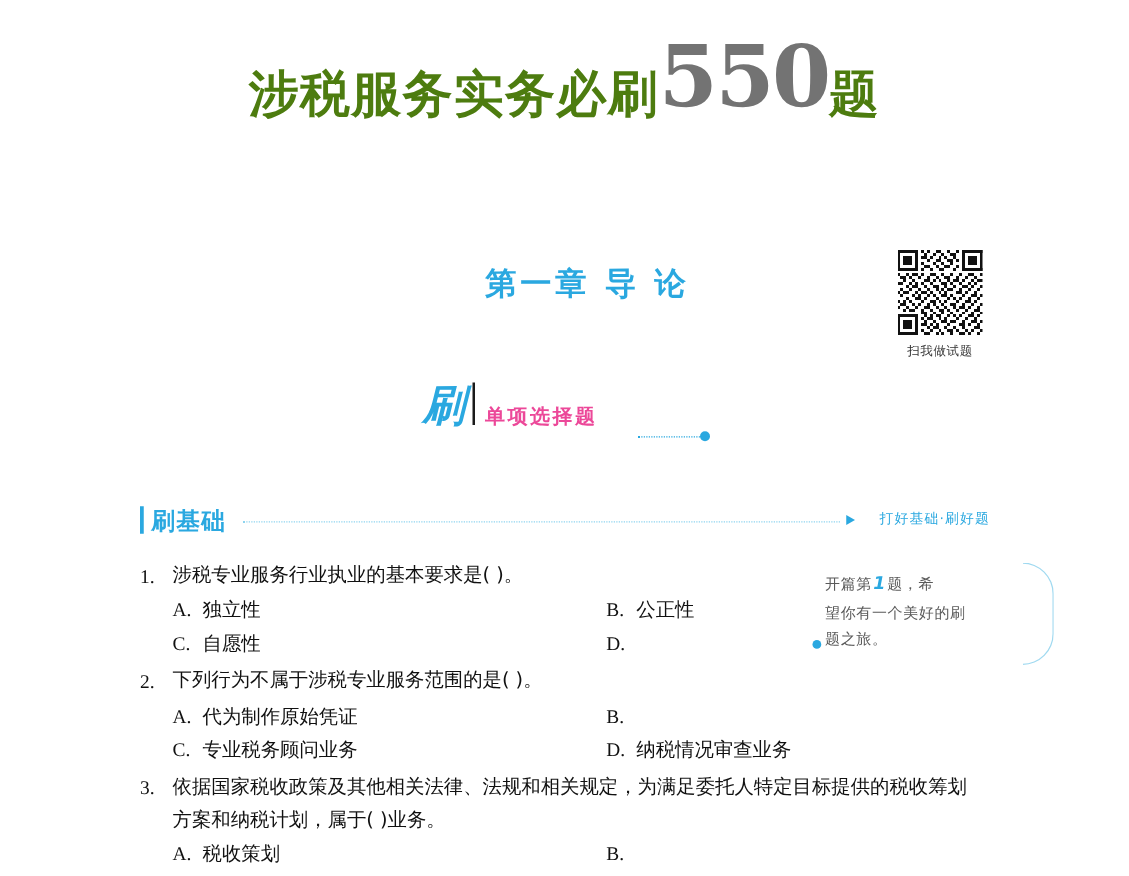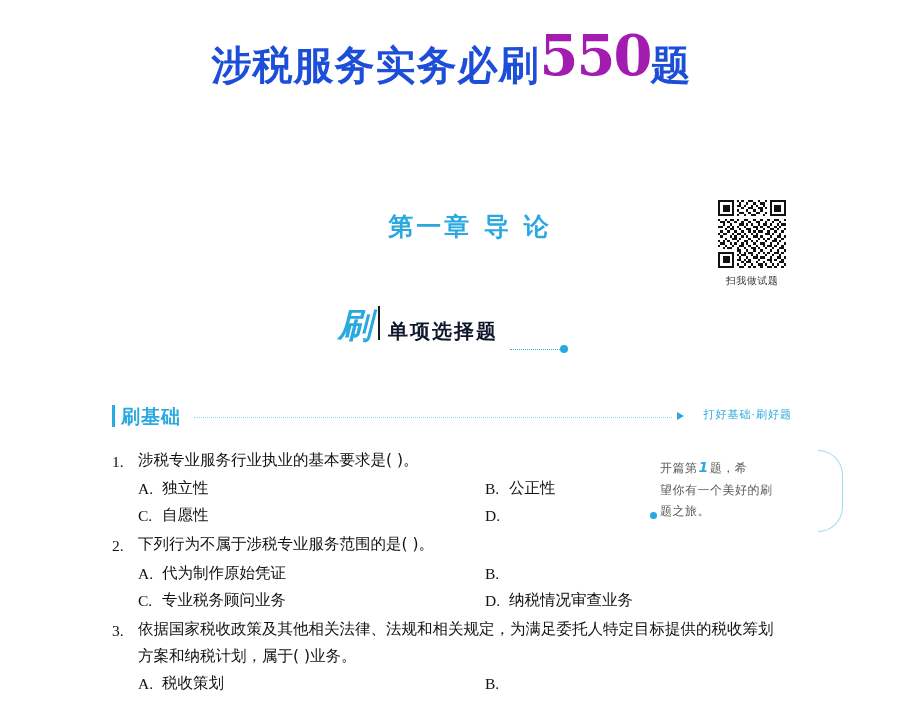--- a/index.html
+++ b/index.html
@@ -23,29 +23,29 @@
     left: 0;
     width: 903px;
     text-align: center;
     white-space: nowrap;
   }
   .masthead .mh-left,
   .masthead .mh-right {
     font-family: "DejaVu Sans", sans-serif;
     font-weight: bold;
     font-size: 40px;
-    color: #1d4ed8;
+    color: #4d7c0f;
     letter-spacing: 1px;
     vertical-align: -6px;
   }
   .masthead .mh-num {
     font-family: "DejaVu Serif", serif;
     font-weight: bold;
-    font-size: 56px;
-    color: #a21caf;
+    font-size: 68px;
+    color: #737373;
     letter-spacing: -2px;
     vertical-align: -2px;
   }
 
   
   .chapter-title {
     position: absolute;
     top: 210px;
     left: 330px;
     width: 280px;
@@ -100,23 +100,23 @@
   }
   .section-head .divider {
     width: 2px;
     height: 34px;
     background: #1a1a1a;
     margin: 0 8px 2px 0;
   }
   .section-head .sec-label {
     font-family: "DejaVu Sans", sans-serif;
     font-weight: bold;
-    font-size: 20px;
+    font-size: 16px;
     letter-spacing: 2px;
-    color: #0f172a;
+    color: #ec4899;
     line-height: 1.1;
   }
   .section-head-line {
     position: absolute;
     top: 349px;
     left: 510px;
     width: 52px;
     height: 1px;
     border-top: 1px dotted #2aa8e0;
   }

